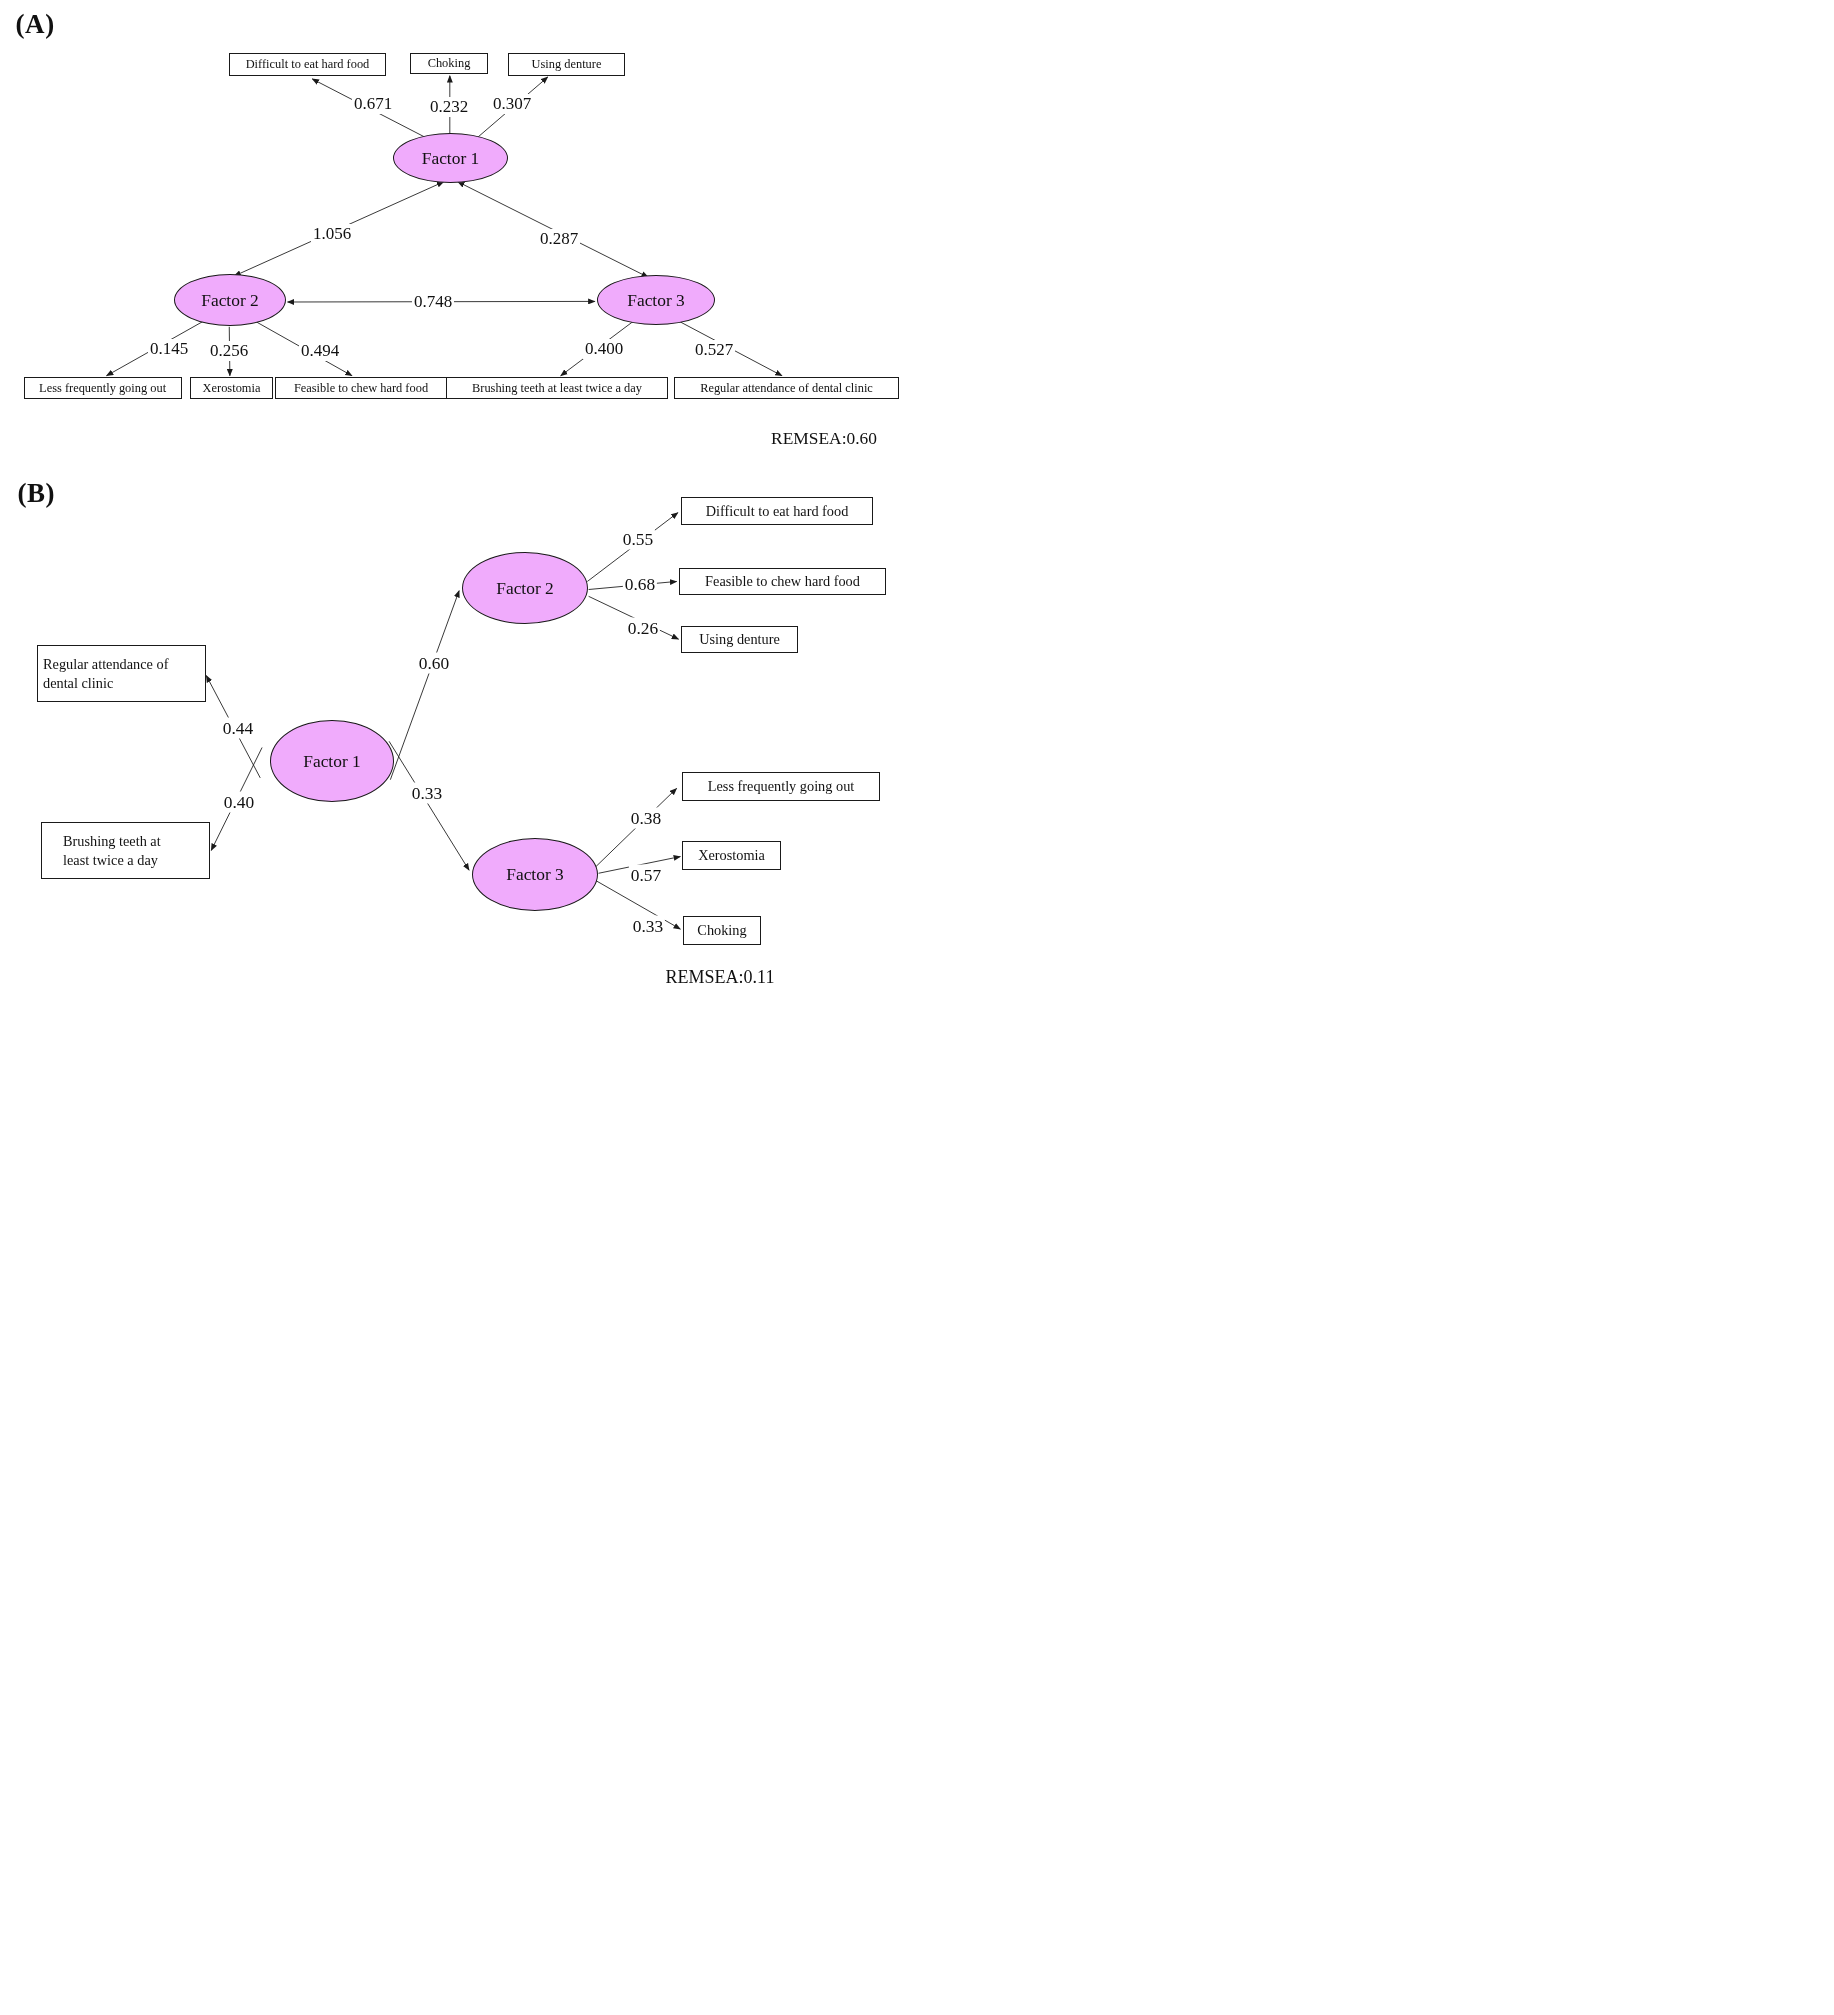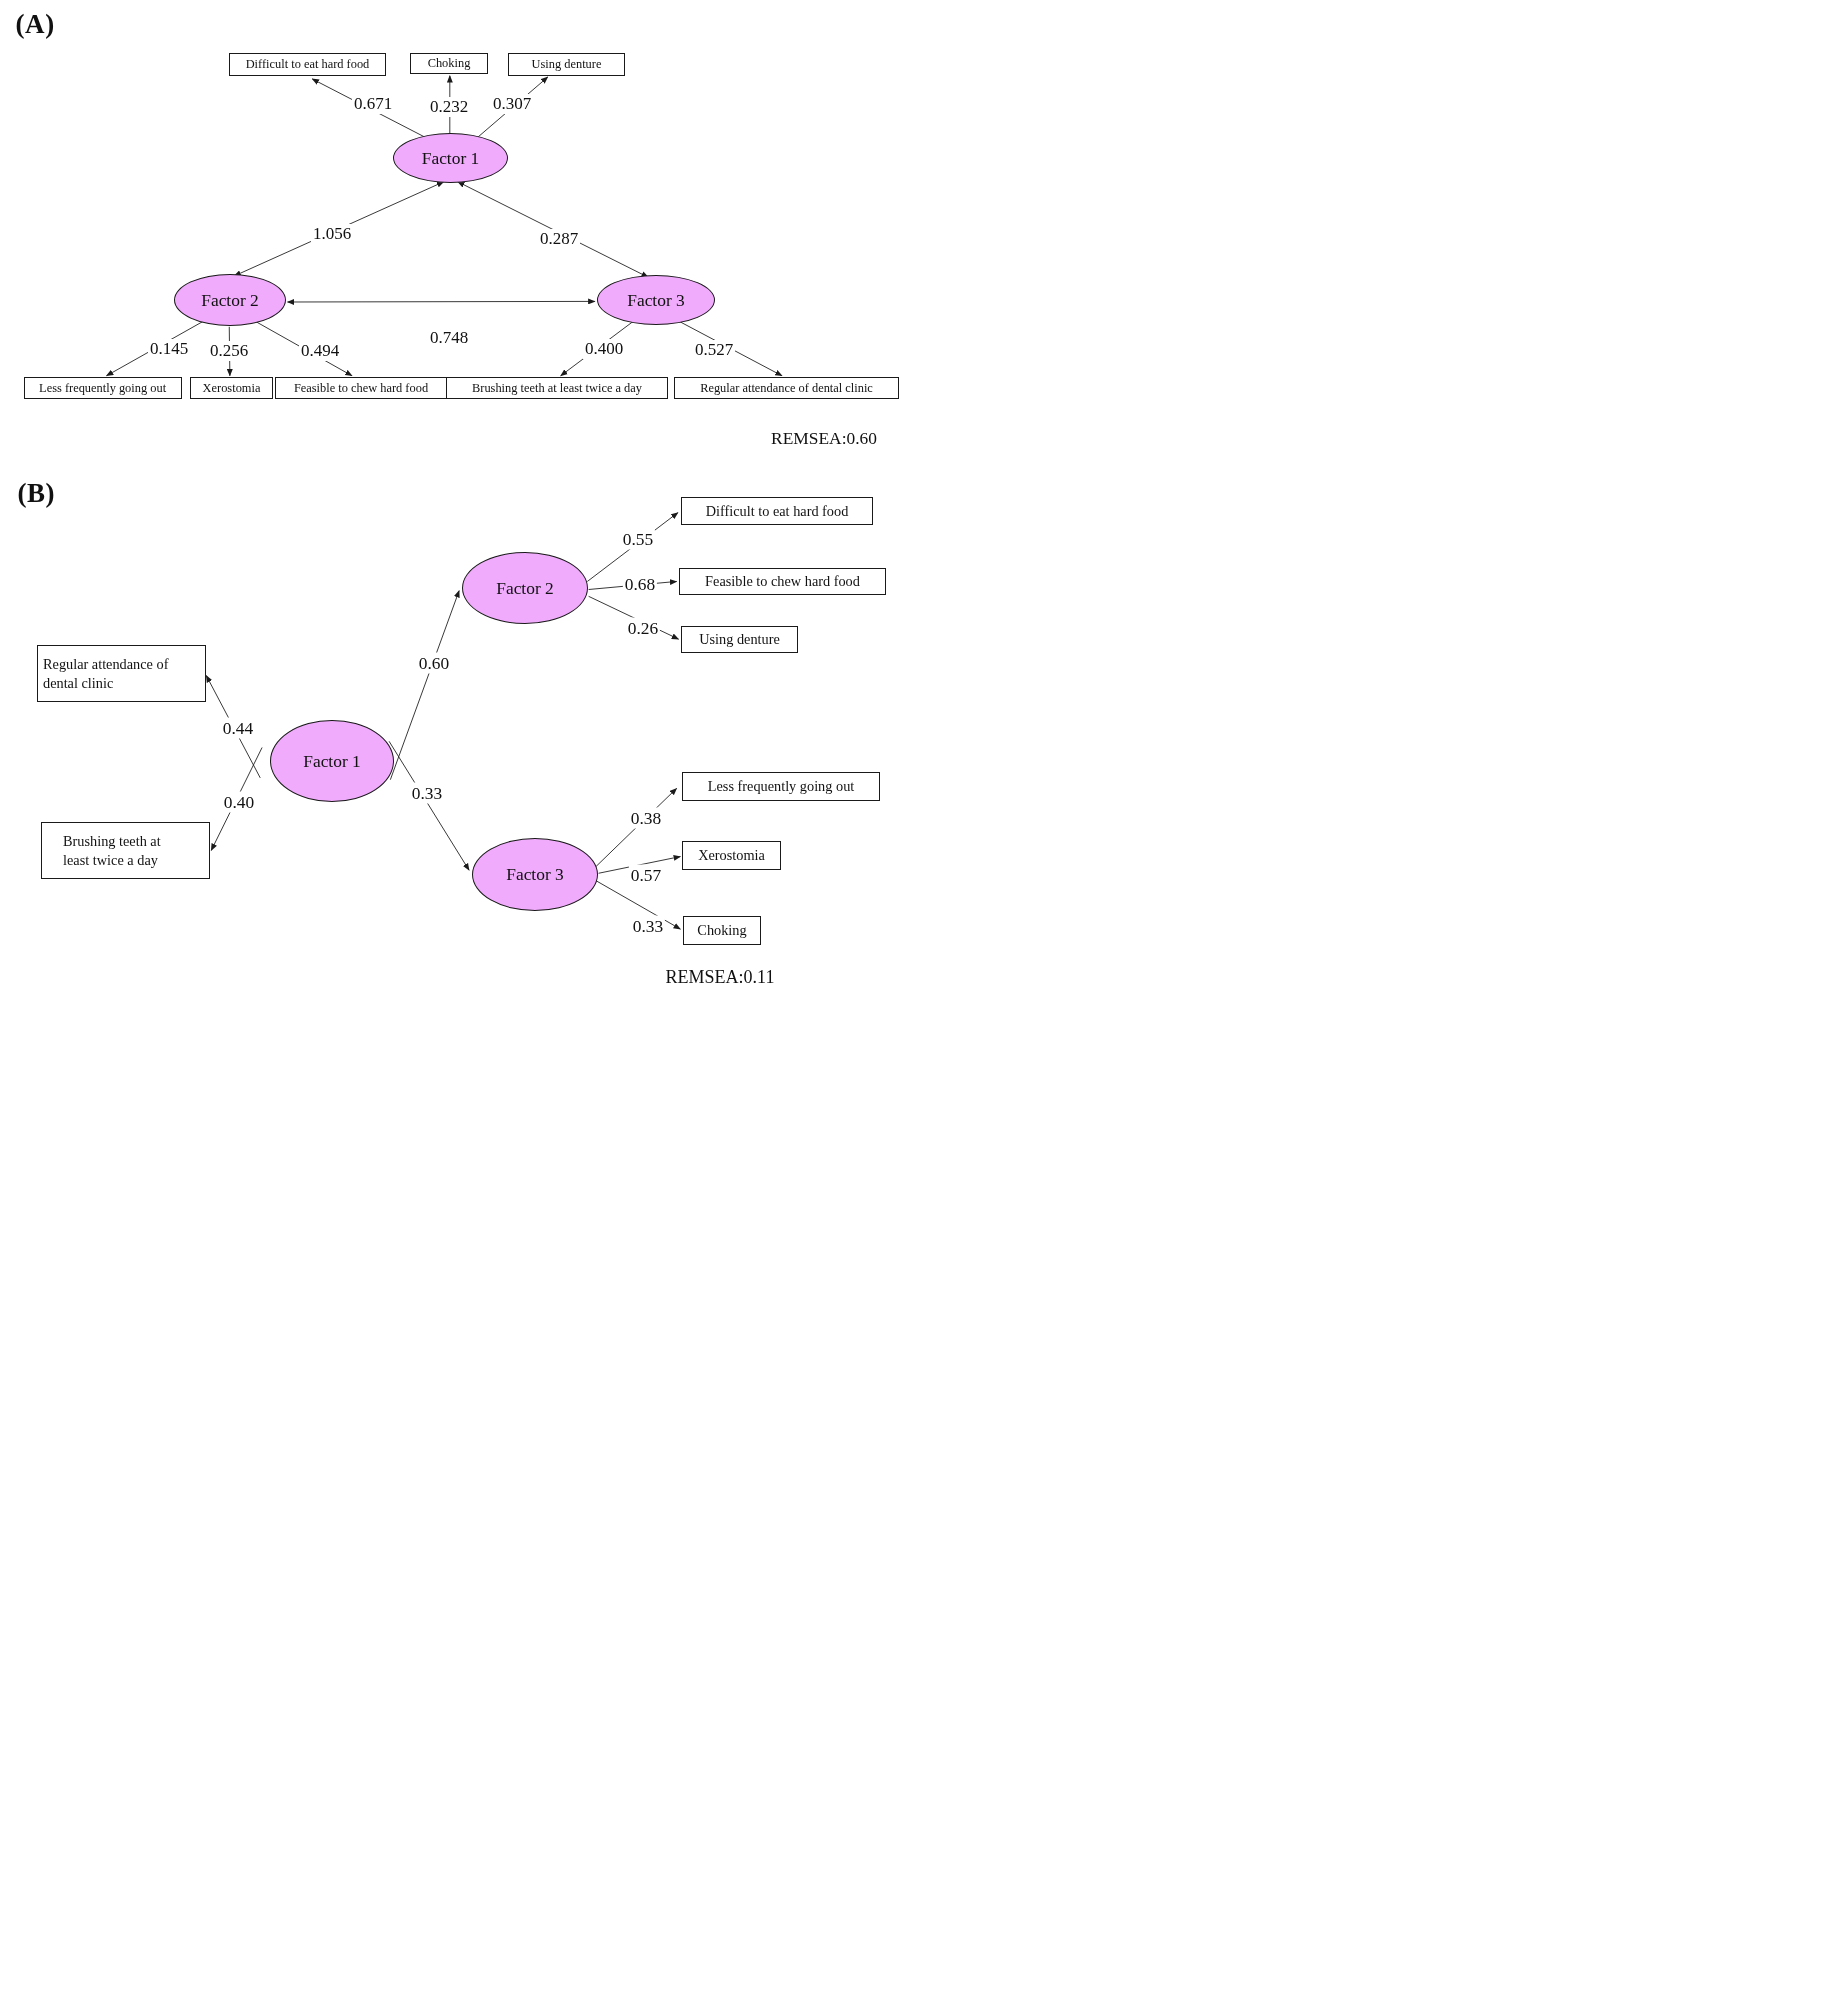--- a/index.html
+++ b/index.html
@@ -127,21 +127,21 @@
   <div class="obox" style="left:190px;  top:377px; width:83px; height:22px;">Xerostomia</div>
   <div class="obox" style="left:275px;  top:377px; width:172px; height:22px;">Feasible to chew hard food</div>
   <div class="obox" style="left:446px;  top:377px; width:222px; height:22px;">Brushing teeth at least twice a day</div>
   <div class="obox" style="left:674px; top:377px; width:225px; height:22px;">Regular attendance of dental clinic</div>
 
   <span class="coef" style="left:373px;  top:104px;">0.671</span>
   <span class="coef" style="left:449px;  top:107px;">0.232</span>
   <span class="coef" style="left:512px;  top:104px;">0.307</span>
   <span class="coef" style="left:332px;  top:234px;">1.056</span>
   <span class="coef" style="left:559px;  top:223px;margin-top:16px;">0.287</span>
-  <span class="coef" style="left:449px;  top:302px;margin-top:36px;">0.748</span>
+  <span class="coef" style="left:433px;  top:302px;">0.748</span>
   <span class="coef" style="left:169px;  top:349px;">0.145</span>
   <span class="coef" style="left:229px;  top:351px;">0.256</span>
   <span class="coef" style="left:320px;  top:351px;">0.494</span>
   <span class="coef" style="left:604px;  top:349px;">0.400</span>
   <span class="coef" style="left:714px; top:350px;">0.527</span>
 
   <div class="fit" style="left:824px; top:438px;">REMSEA:0.60</div>
 
   <div class="panel-label" style="left:17.4px; top:478px;">(B)</div>
 

